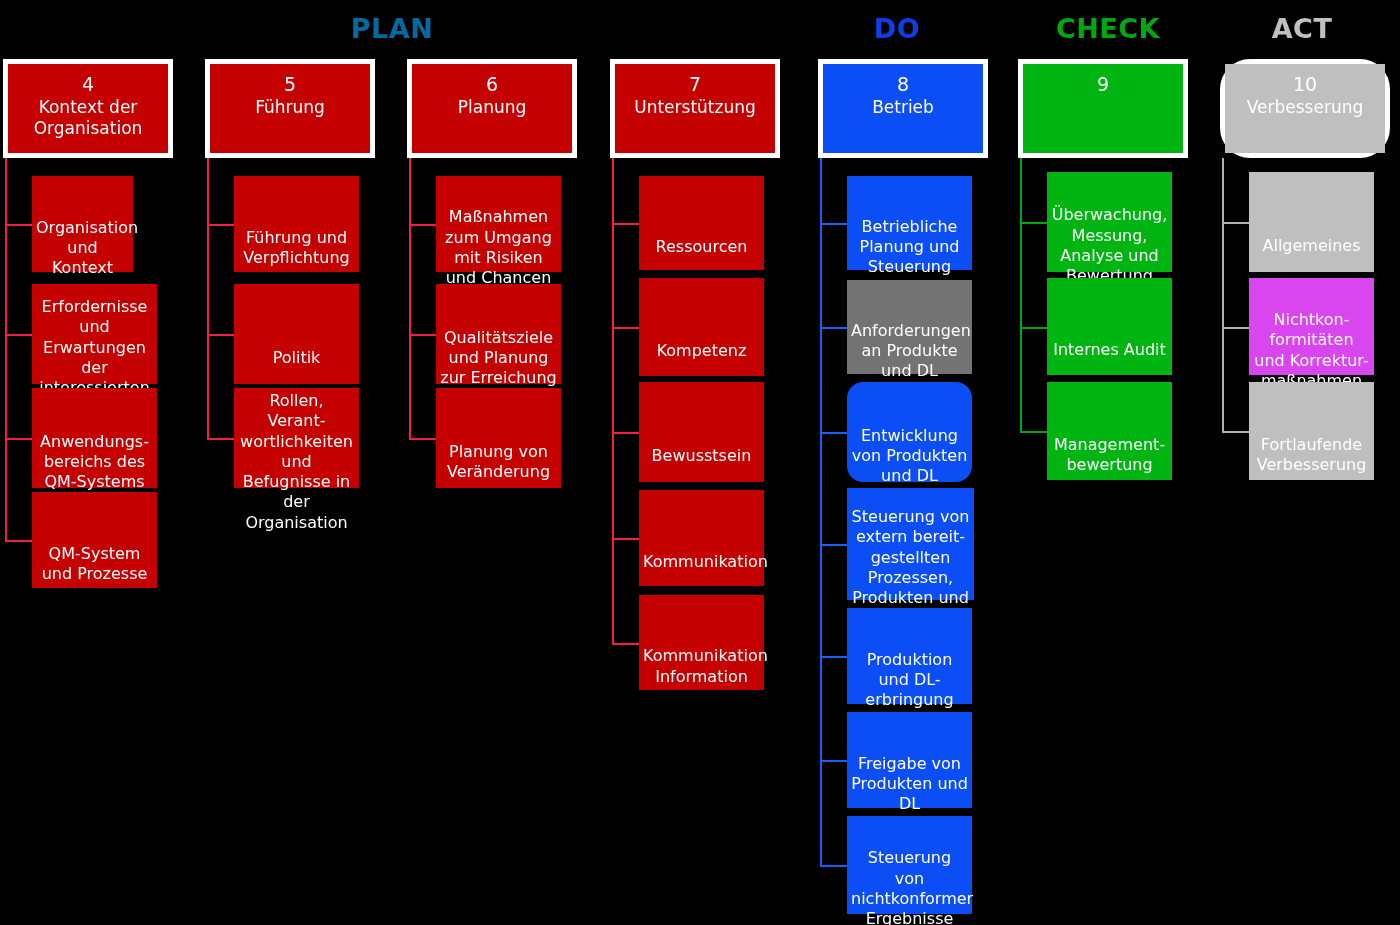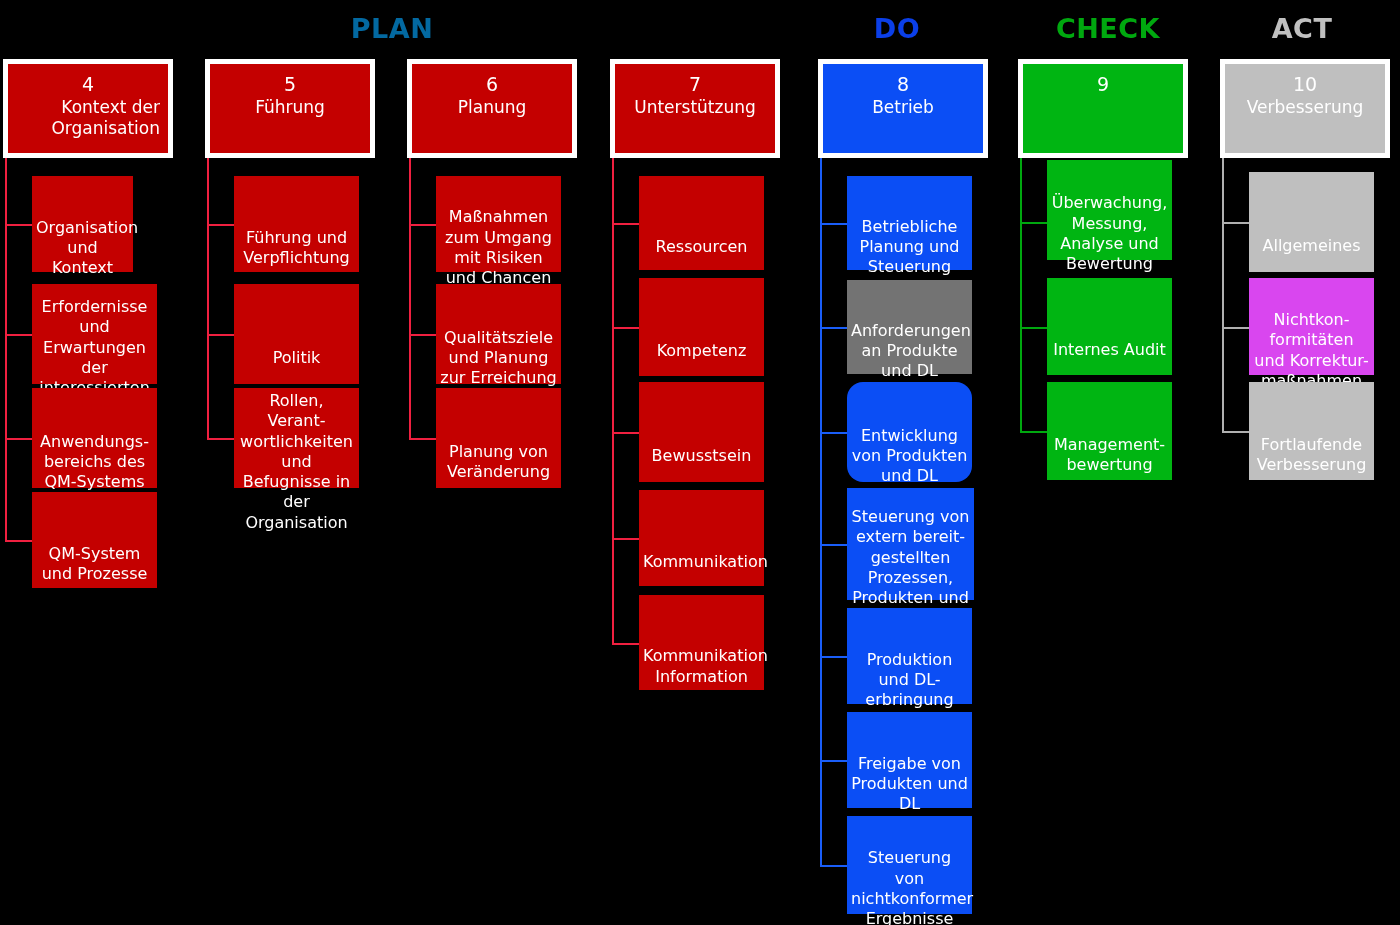--- a/index.html
+++ b/index.html
@@ -45,22 +45,22 @@
     padding-top: 9px;
     color: #ffffff;
   }
   .top-num {
     font-size: 19px;
     line-height: 1.25;
   }
   .top-title {
     font-size: 17px;
     line-height: 1.25;
-    text-align: right;
-    padding: 0 8px;
+    text-align: center;
+    padding: 0 20px;
   }
   .child-box {
     position: absolute;
     box-sizing: border-box;
     display: flex;
     align-items: center;
     justify-content: center;
     text-align: center;
     color: #ffffff;
     font-size: 16px;
@@ -215,32 +215,32 @@
       <div class="child-box" style="left: 847px; top: 816px; width: 125px; height: 98px; background: rgb(11, 78, 245);">
         <span>Steuerung von nichtkonformer Ergebnisse</span>
       </div>
       <div class="top-box-wrap" style="left: 1018px; top: 59px; width: 170px; height: 99px;">
         <div class="top-box" style="background: rgb(0, 181, 18);">
           <div class="top-num">9</div>
         </div>
       </div>
       <div class="conn-v" style="left: 1020px; top: 158px; height: 273px; background: rgb(0, 168, 15);"></div>
       <div class="conn-h" style="left: 1020px; top: 222px; width: 27px; background: rgb(0, 168, 15);"></div>
-      <div class="child-box" style="left: 1047px; top: 160px; width: 125px; height: 100px; background: rgb(0, 181, 18);">
+      <div class="child-box" style="left: 1047px; top: 172px; width: 125px; height: 100px; background: rgb(0, 181, 18);">
         <span>Überwachung, Messung, Analyse und Bewertung</span>
       </div>
       <div class="conn-h" style="left: 1020px; top: 327px; width: 27px; background: rgb(0, 168, 15);"></div>
       <div class="child-box" style="left: 1047px; top: 278px; width: 125px; height: 97px; background: rgb(0, 181, 18);">
         <span>Internes Audit</span>
       </div>
       <div class="conn-h" style="left: 1020px; top: 431px; width: 27px; background: rgb(0, 168, 15);"></div>
       <div class="child-box" style="left: 1047px; top: 382px; width: 125px; height: 98px; background: rgb(0, 181, 18);">
         <span>Management-bewertung</span>
       </div>
-      <div class="top-box-wrap" style="left: 1220px; top: 59px; width: 170px; height: 99px;">
+      <div class="top-box-wrap" style="left: 1220px; top: 59px; width: 170px; height: 99px; border-radius: 30px;">
         <div class="top-box" style="background: rgb(191, 191, 191);">
           <div class="top-num">10</div>
           <div class="top-title">Verbesserung</div>
         </div>
       </div>
       <div class="conn-v" style="left: 1222px; top: 158px; height: 273px; background: rgb(176, 176, 176);"></div>
       <div class="conn-h" style="left: 1222px; top: 222px; width: 27px; background: rgb(176, 176, 176);"></div>
       <div class="child-box" style="left: 1249px; top: 172px; width: 125px; height: 100px; background: rgb(191, 191, 191);">
         <span>Allgemeines</span>
       </div>

